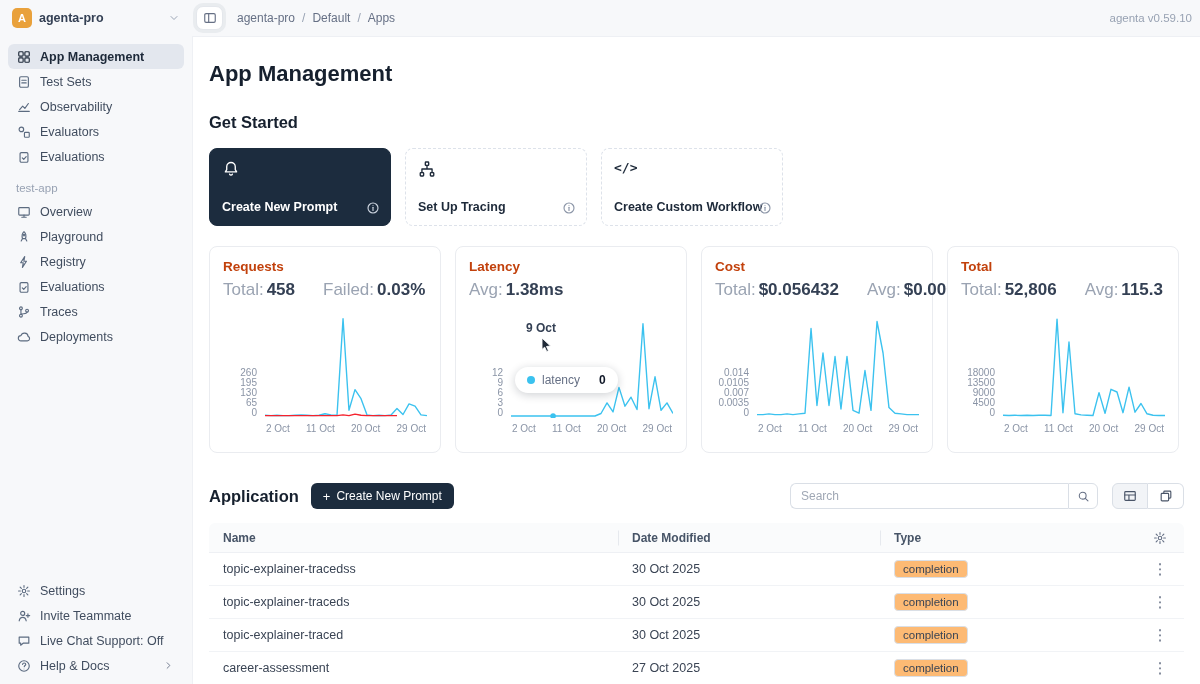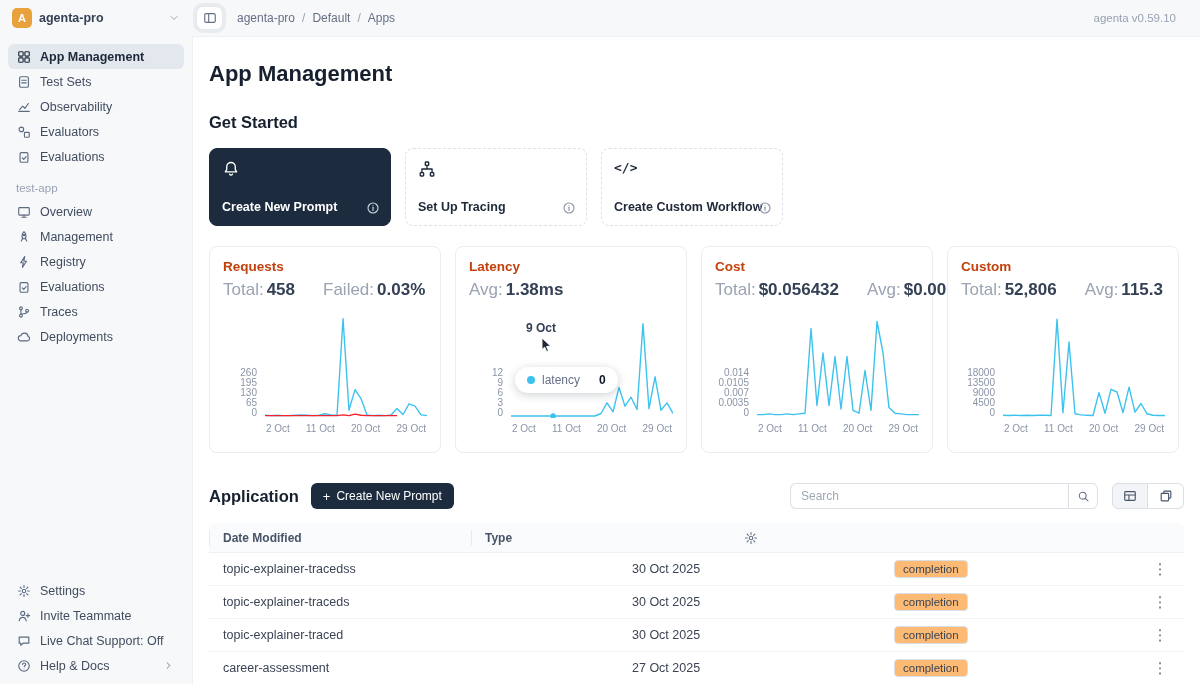--- a/index.html
+++ b/index.html
@@ -15,21 +15,21 @@
   
   .topbar { position:absolute; top:0; left:0; right:0; height:36px; display:flex; align-items:center; z-index:3; }
   .workspace { flex:0 0 192px; display:flex; align-items:center; gap:7px; padding:0 12px; cursor:pointer; }
   .avatar { width:20px; height:20px; border-radius:5px; background:#e9a13b; color:#fff; font-size:11px; font-weight:700; display:flex; align-items:center; justify-content:center; }
   .ws-name { font-size:12.5px; font-weight:600; color:#344054; flex:1; }
   .workspace .chev { color:#98a2b3; }
   .collapse-btn { margin-left:4px; width:27px; height:24px; border:1px solid #e4e7ec; background:#fff; border-radius:7px; display:flex; align-items:center; justify-content:center; color:#667085; box-shadow:0 0 0 3px rgba(152,162,179,.14); cursor:pointer; padding:0; }
   .breadcrumb { margin-left:14px; font-size:12px; color:#667085; display:flex; }
   .breadcrumb .crumb { cursor:pointer; }
   .breadcrumb .crumb + .crumb::before { content:"/"; margin:0 7px; color:#98a2b3; }
-  .version { margin-left:auto; padding-right:24px; font-size:11.5px; color:#98a2b3; }
+  .version { margin-left:auto; padding-right:8px; font-size:11.5px; color:#98a2b3; }
 
   
   .sidebar { position:absolute; top:36px; bottom:0; left:0; width:192px; padding:8px 8px 6px; display:flex; flex-direction:column; }
   .side-item { display:flex; align-items:center; gap:9px; height:25px; padding:0 8px; border-radius:6px; font-size:12.5px; color:#414d5f; cursor:pointer; flex:0 0 auto; }
   .side-item .icon { color:#5c6b80; width:15px; flex:0 0 15px; }
   .side-item.active { background:#e3e7ee; color:#1d2939; font-weight:600; }
   .side-item.active .icon { color:#1d2939; }
   .side-section { margin:13px 8px 5px; font-size:11.5px; color:#98a2b3; }
   .side-bottom { margin-top:auto; }
   .side-item .chev-r { margin-left:auto; color:#667085; width:12px; }
@@ -189,21 +189,21 @@
     <span>Overview</span>
   </div>
   <div class="side-item">
     <span class="icon">
         <svg class="sv" width="14" height="14" viewBox="0 0 16 16">
           <path d="M8 1.8c2 1.7 2.7 4.6 1.7 8H6.3c-1-3.4-.3-6.3 1.7-8z"></path>
           <path d="M6.3 9.8L4.8 12.6M9.7 9.8l1.5 2.8"></path>
           <circle cx="8" cy="5.8" r="1"></circle>
         </svg>
       </span>
-    <span>Management</span>
+    <span>Playground</span>
   </div>
   <div class="side-item">
     <span class="icon">
         <svg class="sv" width="14" height="14" viewBox="0 0 16 16">
           <path d="M8.8 1.8L4.2 8.8h3l-1 5.4 4.6-7h-3z"></path>
         </svg>
       </span>
     <span>Registry</span>
   </div>
   <div class="side-item">
@@ -418,21 +418,21 @@
         <div class="xticks">
             <span>2 Oct</span>
             <span>11 Oct</span>
             <span>20 Oct</span>
             <span>29 Oct</span>
           </div>
       </div>
     </section>
 
     <section class="chart-card">
-      <h3>Custom</h3>
+      <h3>Total</h3>
       <div class="stats">
         <span><span class="sl">Total:</span><span class="sv-val">52,806</span></span>
         <span><span class="sl">Avg:</span><span class="sv-val">115.3</span></span>
       </div>
       <div class="plot-grid">
         <div class="yticks">
             <span>18000</span>
             <span>13500</span>
             <span>9000</span>
             <span>4500</span>
@@ -485,20 +485,21 @@
               <rect x="2.5" y="5" width="8.5" height="8.5" rx="1"></rect>
               <path d="M5.5 5V3.5a1 1 0 0 1 1-1h6a1 1 0 0 1 1 1v6a1 1 0 0 1-1 1H11"></path>
             </svg>
           </span>
       </button>
     </div>
   </div>
 
   <div class="table">
     <div class="thead">
+      <div class="td-name">Name</div>
       <div class="td-date">Date Modified</div>
       <div class="td-type">Type</div>
       <div class="td-act">
           <span class="icon">
             <svg class="sv" width="14" height="14" viewBox="0 0 16 16">
               <circle cx="8" cy="8" r="2"></circle>
               <path d="M8 1.8v2M8 12.2v2M1.8 8h2M12.2 8h2M3.6 3.6L5 5M11 11l1.4 1.4M3.6 12.4L5 11M11 5l1.4-1.4"></path>
             </svg>
           </span>
         </div>

